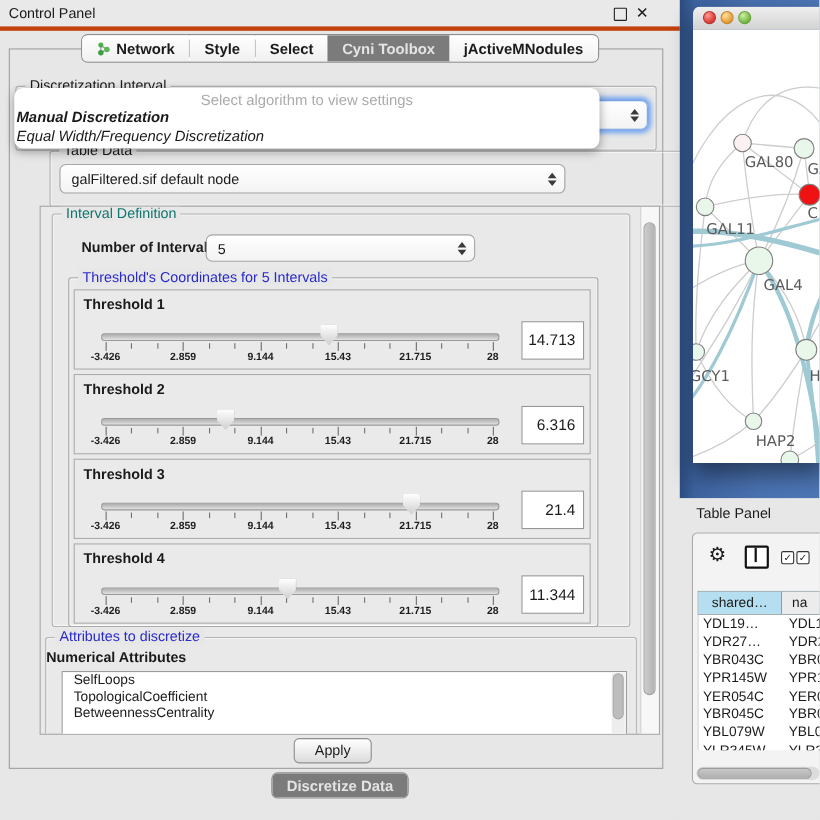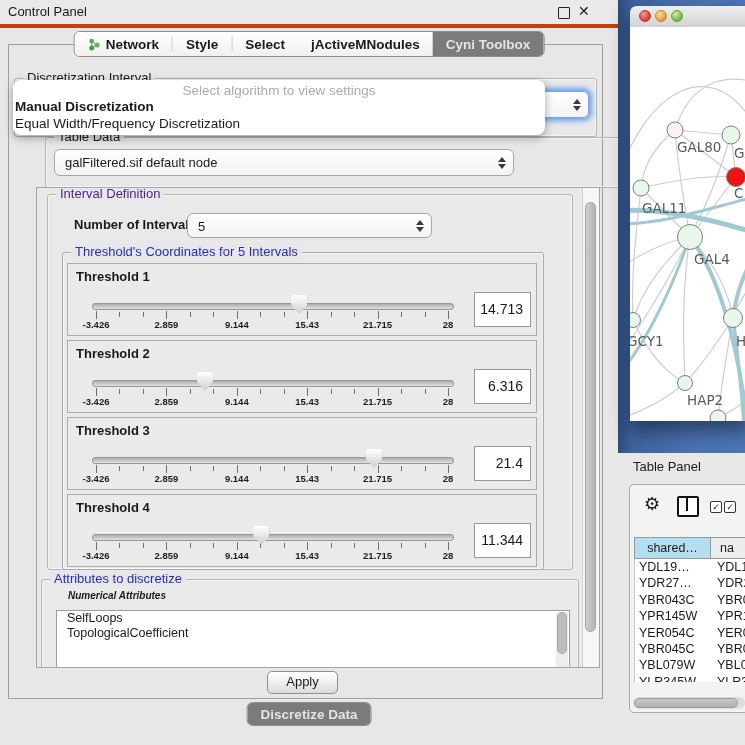--- a/index.html
+++ b/index.html
@@ -18,56 +18,56 @@
   .tabbar{display:flex;align-items:stretch;background:#fdfdfd;border:1.5px solid #8d8d8d;border-radius:6px;overflow:hidden;height:24px;z-index:6;}
   #top-tabs{left:50%;top:31px;transform:translateX(-50%);}
   #bottom-tabs{left:50%;top:702px;transform:translateX(-50%);height:22px;}
   .tab{display:flex;align-items:center;gap:5px;padding:0 13px;font-size:13.5px;font-weight:600;cursor:pointer;white-space:nowrap;background:linear-gradient(#ffffff,#f0f0f0);}
   .tab.selected{background:#7b7b7b;color:#e4e4e4;}
   .tabsep{width:1px;background:#c3c3c3;margin:4px 0;}
 
   
   .group{position:absolute;border:1px solid #b4b4b4;border-radius:3px;box-shadow:inset 0 0 0 1px rgba(255,255,255,.55);}
   .gtitle{position:absolute;top:-9px;left:8px;background:#e7e7e7;padding:0 4px;font-size:13px;white-space:nowrap;}
-  .t-green{color:#4c1d95;} .t-blue{color:#2929cc;}
+  .t-green{color:#0f766e;} .t-blue{color:#2929cc;}
 
   
   .combo{position:absolute;background:linear-gradient(#ffffff,#f3f3f3);border:1px solid #a6a6a6;border-radius:6px;font-size:13px;line-height:25px;padding-left:10px;cursor:pointer;box-sizing:border-box;}
   .combo .stepper{position:absolute;right:7px;top:50%;transform:translateY(-50%);display:flex;flex-direction:column;gap:2px;}
   .combo .stepper i{display:block;width:0;height:0;border-left:4px solid transparent;border-right:4px solid transparent;}
   .combo .stepper i.up{border-bottom:5px solid #3a3a3a;}
   .combo .stepper i.dn{border-top:5px solid #3a3a3a;}
   .combo.focused{border-color:#7aa4e8;box-shadow:0 0 5px 2.5px rgba(90,150,240,.85);}
 
   
   #algo-popup{left:13px;top:80px;width:532px;height:55px;background:#fff;border-radius:8px;
      box-shadow:0 3px 9px rgba(0,0,0,.35);z-index:40;overflow:hidden;}
   #algo-placeholder{width:100%;text-align:center;color:#ababab;font-size:13.5px;margin-top:3px;}
-  .algo-option{font-size:13.5px;line-height:17px;padding-left:2px;cursor:pointer;}
+  .algo-option{font-size:13.5px;line-height:17px;padding-left:2px;cursor:pointer;font-style:italic;}
   .algo-option.hl{font-weight:700;}
 
   
   #scrollpane{left:36px;top:187px;width:562px;height:479px;border:1px solid #a5a5a5;background:#e9e9e9;overflow:hidden;}
   #v-scrollbar{right:0;top:0;width:16px;height:479px;background:#f7f7f7;border-left:1px solid #d0d0d0;}
   #v-thumb{left:2px;top:14px;width:11px;height:430px;border-radius:6px;background:linear-gradient(90deg,#cccccc,#b4b4b4);border:1px solid #a2a2a2;box-sizing:border-box;cursor:pointer;}
 
   
   .tpanel{position:absolute;left:4px;width:470px;height:73px;border:1px solid #adadad;background:#eaeaea;box-sizing:border-box;}
   .tpanel .tlabel{position:absolute;left:8px;top:5px;font-size:13px;font-weight:700;}
   .track{position:absolute;left:24px;top:39px;width:360px;height:5px;border:1px solid #989898;border-radius:3px;background:linear-gradient(#adadad,#e2e2e2);cursor:pointer;}
   .thumb{position:absolute;top:31px;width:16px;height:19px;background:linear-gradient(#ffffff,#cfcfcf);
      clip-path:polygon(0% 10%,10% 0%,90% 0%,100% 10%,100% 52%,50% 100%,0% 52%);
      filter:drop-shadow(0 0 1px #808080);cursor:pointer;z-index:3;}
   .tick{position:absolute;width:1px;background:#6e6e6e;}
   .ticklabel{position:absolute;top:55px;transform:translateX(-50%);font-size:9.5px;font-weight:700;color:#1d1d1d;}
   .vbox{position:absolute;left:406px;top:28px;width:57px;height:35px;background:#fff;border:1px solid #979797;
      font-size:14px;line-height:33px;text-align:right;padding-right:7px;box-sizing:border-box;}
 
   
-  #attr-subtitle{left:26px;top:10px;font-size:10px;font-weight:700;font-style:italic;}
+  #attr-subtitle{left:0;top:10px;font-size:13px;font-weight:700;}
   #attr-list{left:14px;top:30px;width:512px;height:58px;background:#fff;border:1px solid #9c9c9c;overflow:hidden;font-size:12.5px;}
   .attr-item{padding:1px 0 1px 10px;line-height:13.2px;cursor:pointer;}
   #attr-sb{position:absolute;right:1px;top:1px;width:12px;height:56px;background:#ededed;}
   #attr-sb-thumb{position:absolute;left:1px;top:0;width:10px;height:42px;background:#bdbdbd;border-radius:5px;border:1px solid #a8a8a8;box-sizing:border-box;}
 
   #apply-btn{left:267px;top:671px;width:69px;height:21px;background:linear-gradient(#ffffff,#dcdcdc);
      border:1px solid #8f8f8f;border-radius:5px;font-size:13px;text-align:center;line-height:19px;cursor:pointer;z-index:5;}
 
   
   #desktop-blue{left:618px;top:0;width:127px;height:453px;background:linear-gradient(90deg,#2c4c7f 0px,#3d639f 14px,#4a72b1 70px,#4d76b6 127px);}
@@ -126,25 +126,25 @@
         <span>Network</span>
       </div>
       <span class="tabsep"></span>
       <div class="tab">
         <span>Style</span>
       </div>
       <span class="tabsep"></span>
       <div class="tab">
         <span>Select</span>
       </div>
+      <div class="tab selected">
+        <span>Cyni Toolbox</span>
+      </div>
       <div class="tab">
         <span>jActiveMNodules</span>
-      </div>
-      <div class="tab selected">
-        <span>Cyni Toolbox</span>
       </div>
     </div>
 
   <div class="abs" style="left:8px;top:44px;width:593px;height:653px;border:1px solid #9f9f9f;background:#e7e7e7;"></div>
 
   <div class="group" style="left:14px;top:78px;width:581px;height:57px;">
     <span class="gtitle">Discretization Interval</span>
     <div class="combo focused" style="left:8px;top:12px;width:566px;height:27px;position:absolute;">
       <span class="stepper">
           <i class="up"></i>
@@ -305,20 +305,21 @@
       </div>
     </div>
 
     <div class="group" style="left:4px;top:391px;width:536px;height:100px;">
       <span class="gtitle t-blue">Attributes to discretize</span>
       <span id="attr-subtitle" class="abs">Numerical Attributes</span>
       <div id="attr-list" class="abs">
         <div id="attr-items">
             <div class="attr-item">SelfLoops</div>
             <div class="attr-item">TopologicalCoefficient</div>
+            <div class="attr-item">BetweennessCentrality</div>
           </div>
         <div id="attr-sb">
             <div id="attr-sb-thumb"></div>
           </div>
       </div>
     </div>
 
     <div id="v-scrollbar" class="abs">
       <div id="v-thumb" class="abs"></div>
     </div>

